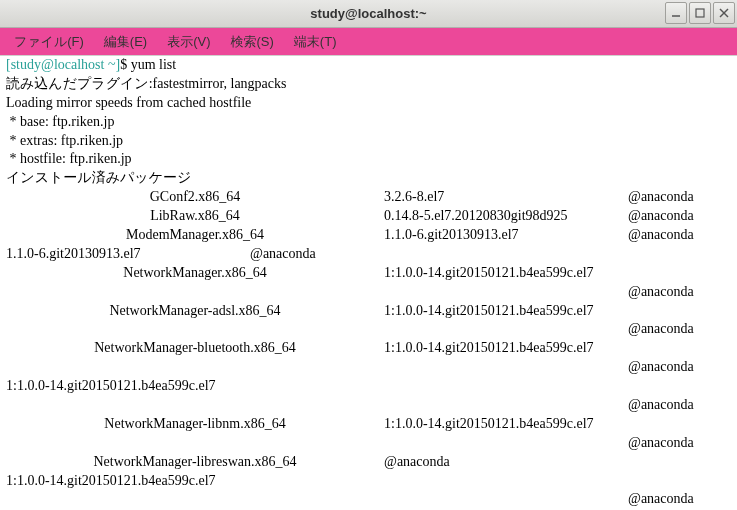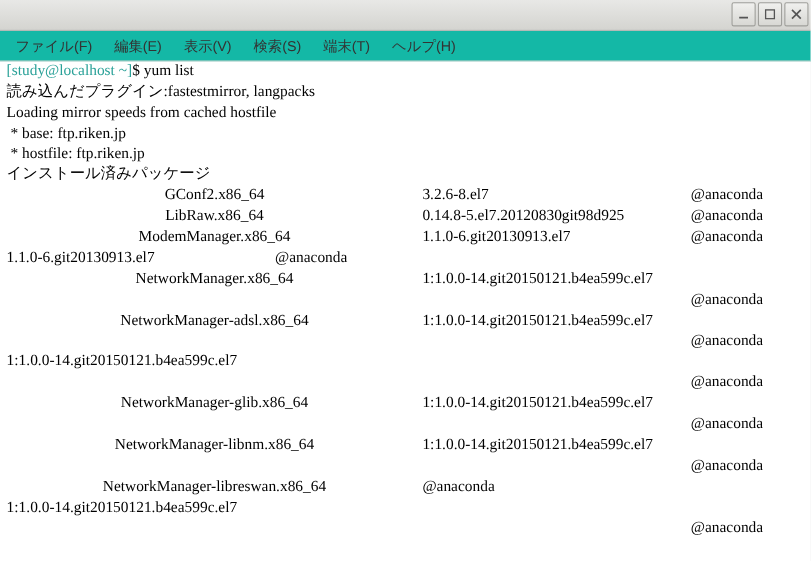--- a/index.html
+++ b/index.html
@@ -40,21 +40,21 @@
       border: 1px solid #a0a09c;
       border-radius: 2px;
       display: flex;
       align-items: center;
       justify-content: center;
       font-size: 12px;
       color: #555;
       cursor: pointer;
     }
     .menubar {
-      background: #14b8a6;
+      background: #ec4899;
       height: 28px;
       display: flex;
       align-items: center;
       padding: 0 4px;
       border-bottom: 1px solid #d0d0cc;
     }
     .menu-item {
       padding: 4px 10px;
       font-size: 13px;
       color: #333;
@@ -77,20 +77,21 @@
     .pkg-row { display: flex; white-space: pre; }
     .pkg-name { width: 378px; flex-shrink: 0; text-align: center; }
     .pkg-ver { width: 244px; flex-shrink: 0; }
     .pkg-repo { }
     .repo-continuation { padding-left: 622px; }
   </style>
 </head>
 <body>
 
 <div class="titlebar">
+  <span class="titlebar-title">study@localhost:~</span>
   <div class="window-controls">
     <div class="win-btn">
         <svg width="10" height="10">
           <line x1="1" y1="8" x2="9" y2="8" stroke="#555" stroke-width="1.5"></line>
         </svg>
       </div>
     <div class="win-btn">
         <svg width="10" height="10">
           <rect x="1" y="1" width="8" height="8" fill="none" stroke="#555" stroke-width="1.2"></rect>
         </svg>
@@ -103,44 +104,44 @@
       </div>
   </div>
 </div>
 
 <div class="menubar">
   <span class="menu-item">ファイル(F)</span>
   <span class="menu-item">編集(E)</span>
   <span class="menu-item">表示(V)</span>
   <span class="menu-item">検索(S)</span>
   <span class="menu-item">端末(T)</span>
-  <span class="menu-item">ヘルプ(H)</span>
 </div>
 
 <div class="terminal">
   <div class="out-line"><span class="prompt-user">[study@localhost ~]</span><span class="prompt-dollar">$</span> <span class="cmd">yum list</span></div>
   <div id="header-lines">
       <div class="out-line">読み込んだプラグイン:fastestmirror, langpacks</div>
       <div class="out-line">Loading mirror speeds from cached hostfile</div>
       <div class="out-line"> * base: ftp.riken.jp</div>
+      <div class="out-line"> * extras: ftp.riken.jp</div>
       <div class="out-line"> * hostfile: ftp.riken.jp</div>
       <div class="out-line">インストール済みパッケージ</div>
     </div>
   <div id="pkg-list">
       <div class="pkg-row"><span class="pkg-name">GConf2.x86_64</span><span class="pkg-ver">3.2.6-8.el7</span><span class="pkg-repo">@anaconda</span></div>
       <div class="pkg-row"><span class="pkg-name">LibRaw.x86_64</span><span class="pkg-ver">0.14.8-5.el7.20120830git98d925</span><span class="pkg-repo">@anaconda</span></div>
       <div class="pkg-row"><span class="pkg-name">ModemManager.x86_64</span><span class="pkg-ver">1.1.0-6.git20130913.el7</span><span class="pkg-repo">@anaconda</span></div>
       <div class="pkg-row"><span class="pkg-ver">1.1.0-6.git20130913.el7</span><span class="pkg-repo">@anaconda</span></div>
       <div class="pkg-row"><span class="pkg-name">NetworkManager.x86_64</span><span class="pkg-ver">1:1.0.0-14.git20150121.b4ea599c.el7</span></div>
       <div class="out-line repo-continuation">@anaconda</div>
       <div class="pkg-row"><span class="pkg-name">NetworkManager-adsl.x86_64</span><span class="pkg-ver">1:1.0.0-14.git20150121.b4ea599c.el7</span></div>
       <div class="out-line repo-continuation">@anaconda</div>
+      <div class="pkg-row"><span class="pkg-name">NetworkManager-bluetooth.x86_64</span><span class="pkg-ver">1:1.0.0-14.git20150121.b4ea599c.el7</span></div>
+      <div class="out-line repo-continuation">@anaconda</div>
       <div class="pkg-row"><span class="pkg-ver">1:1.0.0-14.git20150121.b4ea599c.el7</span></div>
-      <div class="out-line repo-continuation">@anaconda</div>
-      <div class="pkg-row"><span class="pkg-name">NetworkManager-glib.x86_64</span><span class="pkg-ver">1:1.0.0-14.git20150121.b4ea599c.el7</span></div>
       <div class="out-line repo-continuation">@anaconda</div>
       <div class="pkg-row"><span class="pkg-name">NetworkManager-libnm.x86_64</span><span class="pkg-ver">1:1.0.0-14.git20150121.b4ea599c.el7</span></div>
       <div class="out-line repo-continuation">@anaconda</div>
       <div class="pkg-row"><span class="pkg-name">NetworkManager-libreswan.x86_64</span><span class="pkg-repo">@anaconda</span></div>
       <div class="pkg-row"><span class="pkg-ver">1:1.0.0-14.git20150121.b4ea599c.el7</span></div>
       <div class="out-line repo-continuation">@anaconda</div>
     </div>
 
 </div>
 

